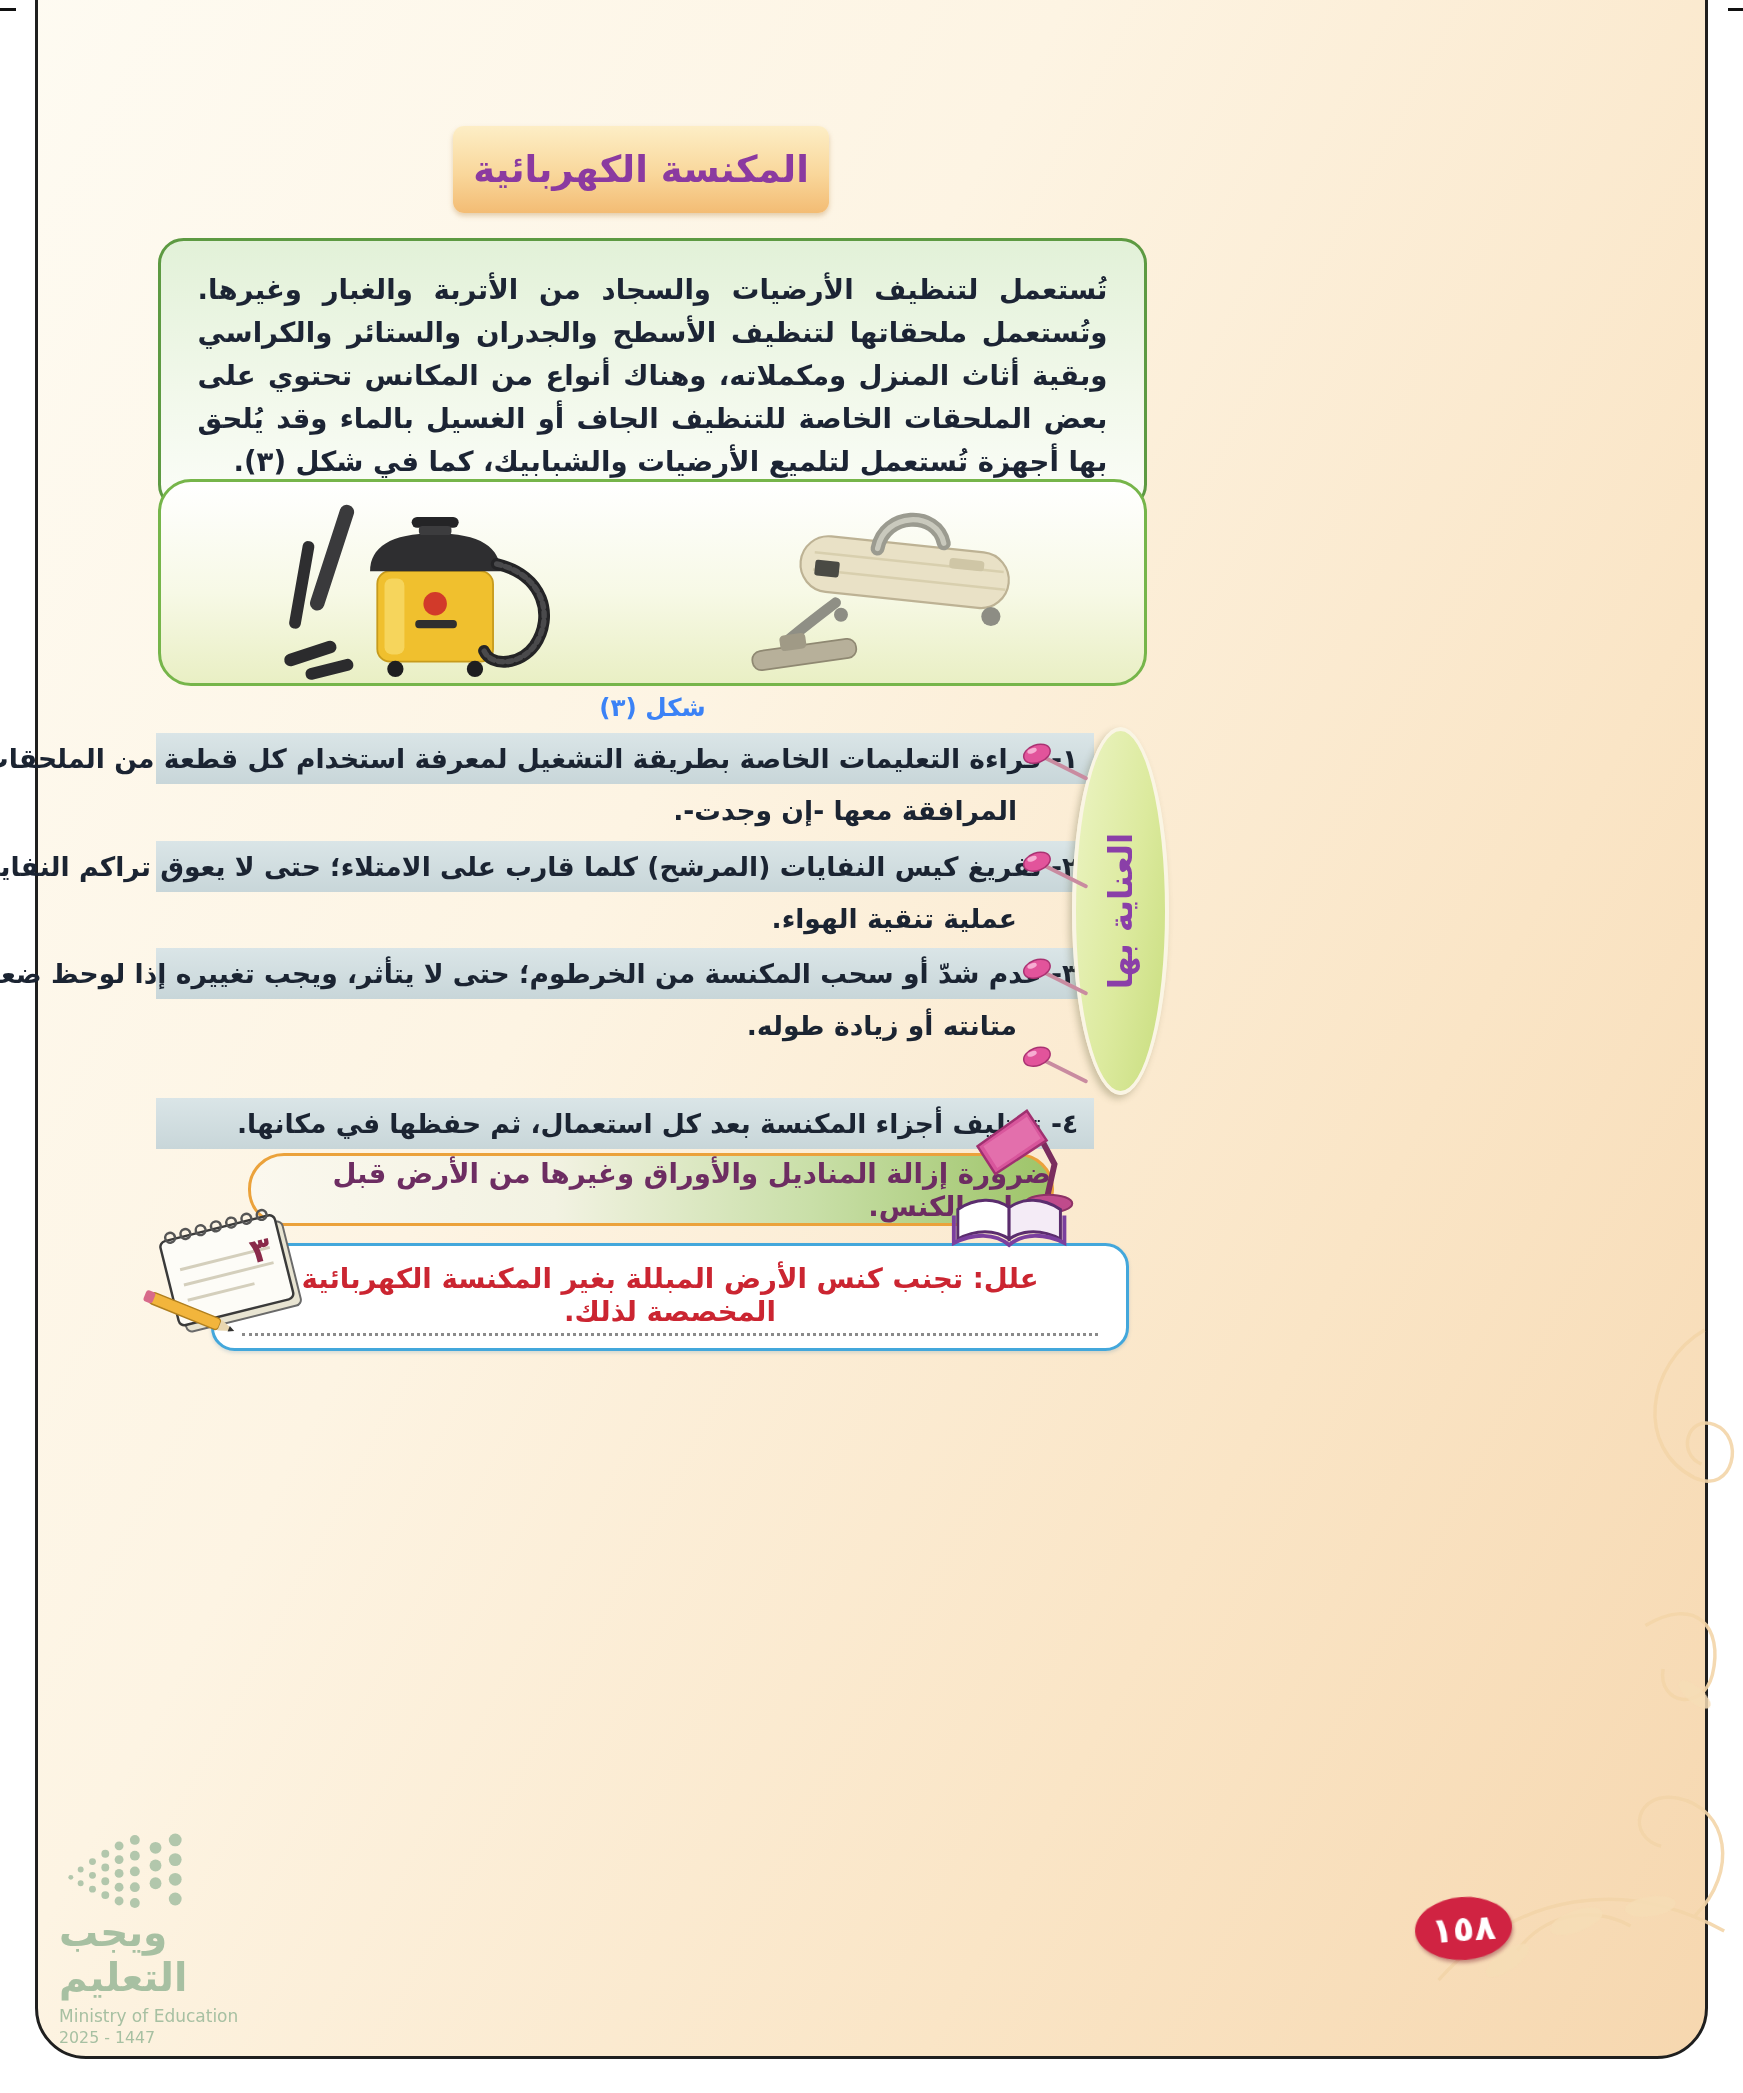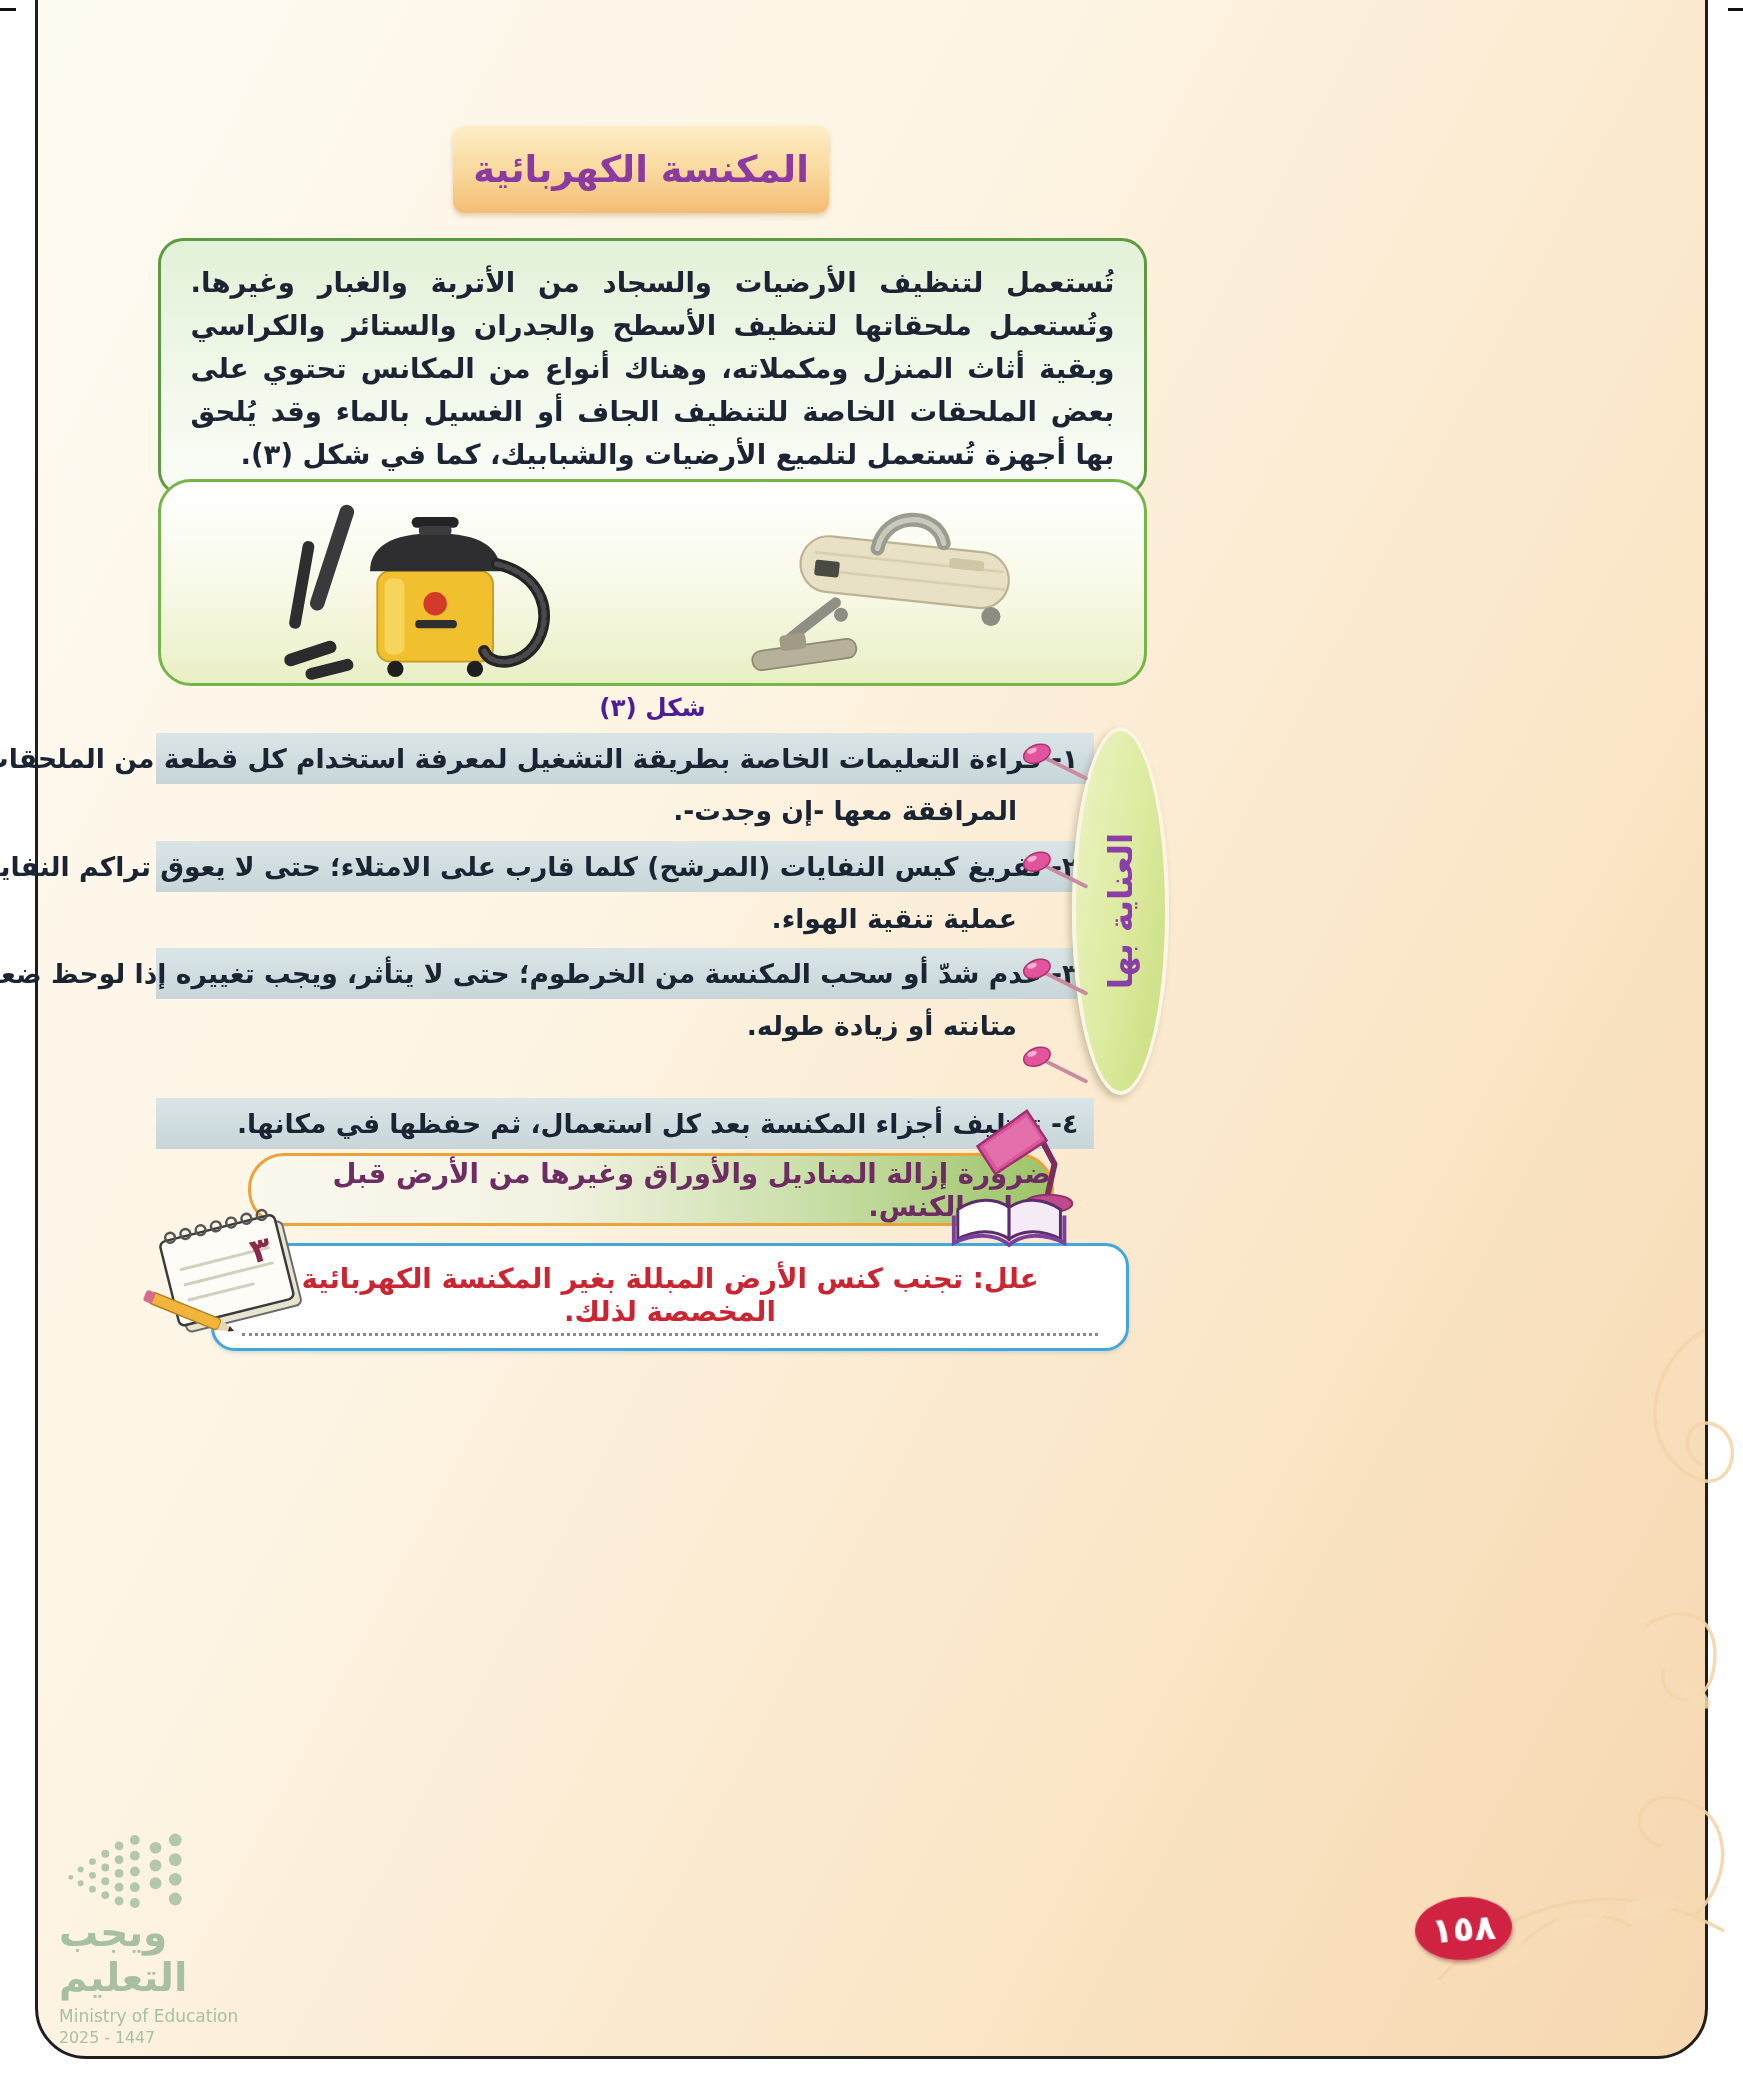--- a/index.html
+++ b/index.html
@@ -29,34 +29,34 @@
   }
   .title-badge span{color:#8b3aa0;font-size:37px;font-weight:bold;direction:rtl;}
 
   
   .intro-box{
     position:absolute;left:158px;top:238px;width:989px;z-index:2;
     box-sizing:border-box;border:3px solid #5d9a42;border-radius:25.6px;
     background:linear-gradient(180deg,#e2f1d8 0%,#f1f8ea 55%,#fbfdf8 100%);
     padding:19.7px 29.6px 17.7px;
   }
-  .intro-box p{margin:0;direction:rtl;text-align:justify;color:#1c2434;
+  .intro-box p{margin:7px;direction:rtl;text-align:justify;color:#1c2434;
     font-weight:bold;font-size:27.6px;line-height:43px;}
 
   
   .figure-box{
     position:absolute;left:158px;top:479px;width:989px;height:207px;z-index:2;
     box-sizing:border-box;border:3px solid #76b54a;border-radius:33px;
     background:linear-gradient(180deg,#ffffff 0%,#f7f9e6 55%,#e9efc4 100%);
   }
   .vac-left{position:absolute;left:99px;top:5.9px;width:325px;height:199px;}
   .vac-right{position:absolute;left:537px;top:15.8px;width:394px;height:183px;}
   .figure-caption{
     position:absolute;left:158px;top:693px;width:989px;text-align:center;z-index:2;
-    color:#4c1d95;font-size:24.6px;font-weight:bold;direction:rtl;
+    color:#3b82f6;font-size:24.6px;font-weight:bold;direction:rtl;
   }
 
   
   .care-row{
     position:absolute;left:156px;width:938px;height:51px;z-index:2;
     direction:rtl;color:#1b2432;font-weight:bold;font-size:26.6px;line-height:51px;
     padding:0 15.8px 0 9.9px;box-sizing:border-box;white-space:nowrap;
   }
   .care-row.bar{background:linear-gradient(180deg,#dae5e7 0%,#c8d6d9 100%);}
   .care-row.cont{padding-right:77px;}

